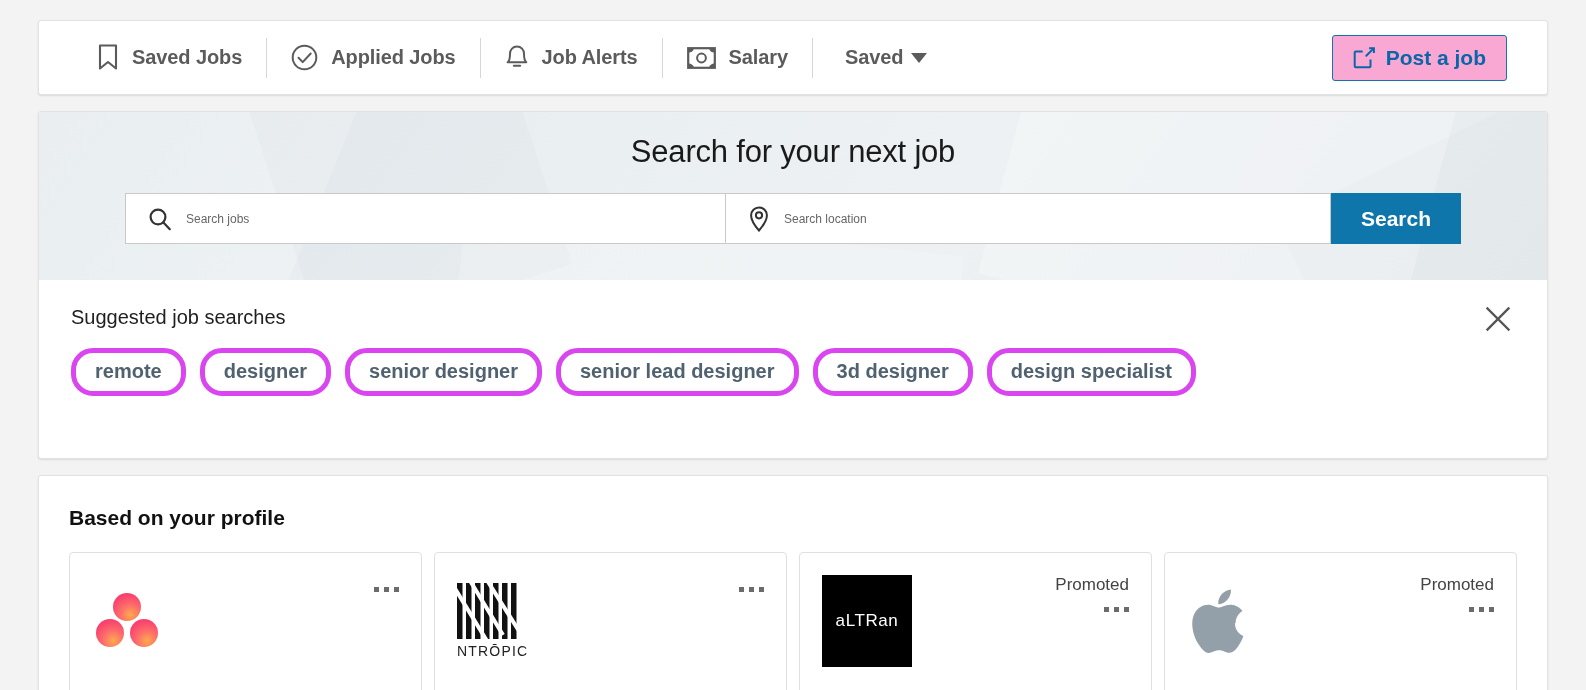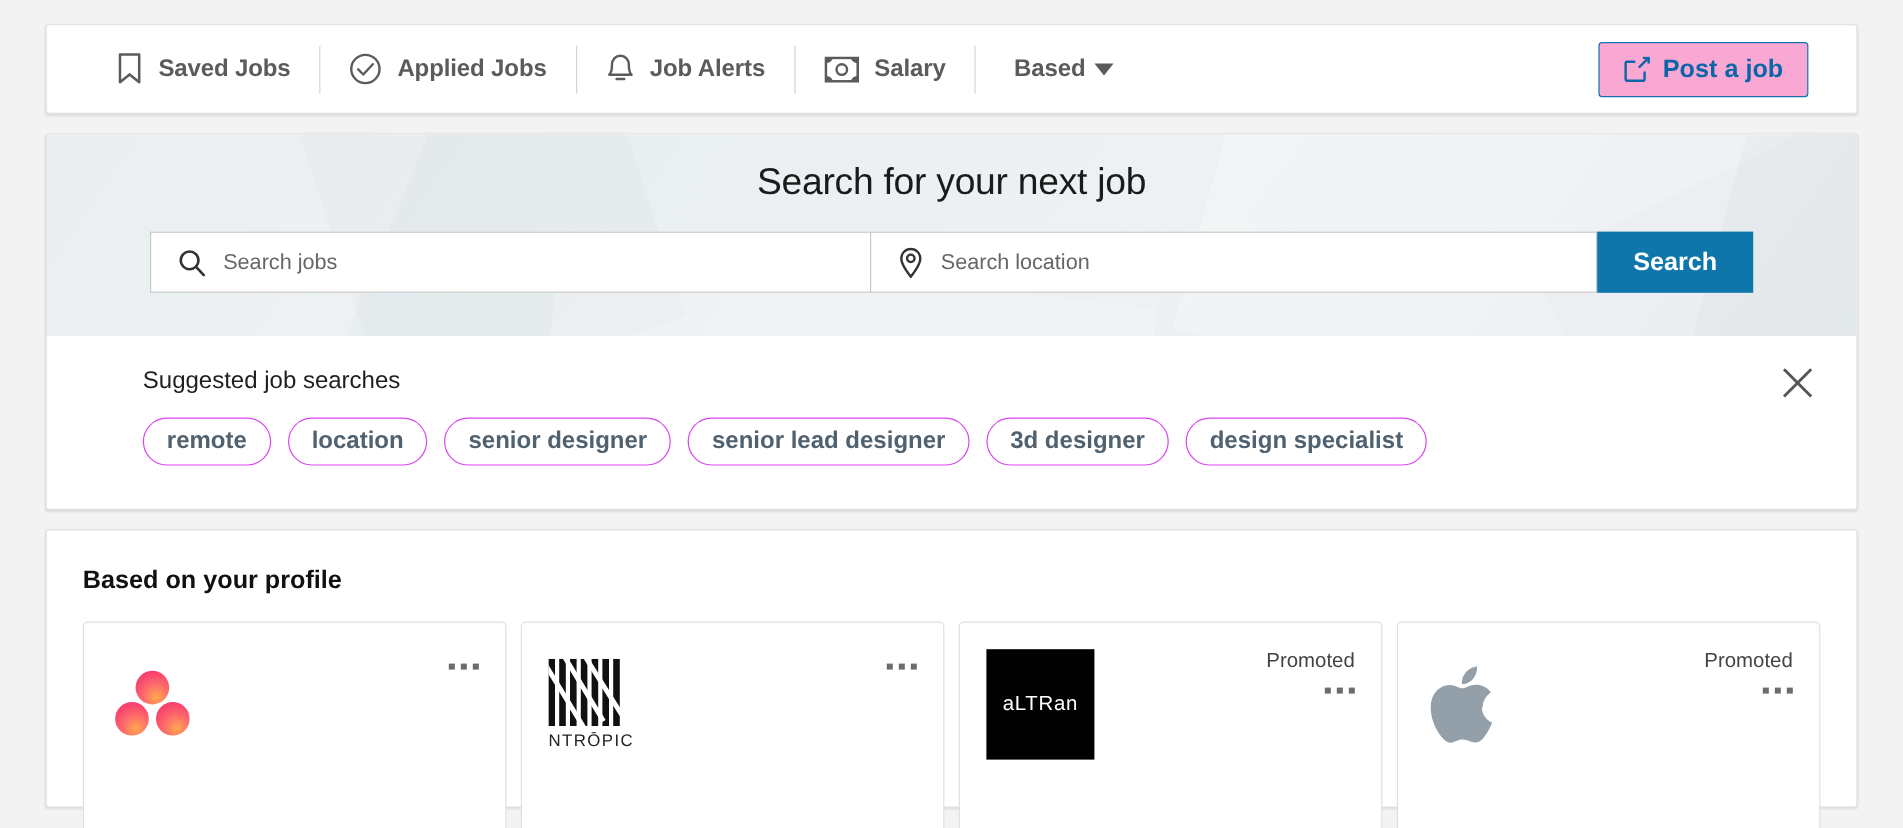--- a/index.html
+++ b/index.html
@@ -146,21 +146,21 @@
   .input-jobs { width: 600px; border-right: none; }
   .input-loc  { flex: 1; }
   .input-wrap .in-ico {
     margin: 0 14px 0 22px;
     display: flex;
     align-items: center;
   }
   .input-wrap input {
     border: none;
     outline: none;
-    font-size: 18px;
+    font-size: 12px;
     color: #333;
     font-family: "Liberation Sans", sans-serif;
     width: 100%;
     background: transparent;
     padding: 0;
   }
   .input-wrap input::placeholder { color: #666; opacity: 1; }
   .search-btn {
     background: #0e76ab;
     color: #fff;
@@ -168,32 +168,31 @@
     font-size: 21px;
     font-weight: bold;
     font-family: "Liberation Sans", sans-serif;
     padding: 0 30px;
     cursor: pointer;
     height: 51px;
   }
 
   
   .suggest {
-    padding: 26px 32px 36px 32px;
-    position: relative;
-    margin-left: 48px;
+    padding: 26px 32px 62px 32px;
+    position: relative;
   }
   .suggest-title {
     font-size: 20px;
     color: #1f1f1f;
     margin-bottom: 19px;
   }
   .chips { display: flex; flex-wrap: wrap; gap: 0; }
   .chip {
-    border: 1px solid #d946ef;
+    border: 5px solid #d946ef;
     border-radius: 22px;
     color: #50616f;
     font-size: 20px;
     font-weight: bold;
     padding: 7px 19px 8px 19px;
     margin-right: 14px;
     background: #fff;
     cursor: pointer;
     white-space: nowrap;
   }
@@ -354,21 +353,21 @@
             <path d="M1.2 20.8h5.6c0-2.6-2.6-4.4-5.6-4.4z" fill="#5b5b5b"></path>
             <path d="M27.8 20.8h-5.6c0-2.6 2.6-4.4 5.6-4.4z" fill="#5b5b5b"></path>
           </svg>
         </span>
         <span>Salary</span>
       </div>
 
       <div class="nav-sep"></div>
 
       <div class="nav-item more">
-        <span>Based</span>
+        <span>Saved</span>
         <span class="caret-down"></span>
       </div>
     </div>
 
     <div class="post-btn">
       <span class="pen-ico">
         <svg width="22" height="22" viewBox="0 0 22 22">
           <path d="M17.5 12.5v6.8a1 1 0 0 1-1 1H2.7a1 1 0 0 1-1-1V5.5a1 1 0 0 1 1-1h7" fill="none" stroke="#0a66a8" stroke-width="2"></path>
           <path d="M13.3 8.8L20.4 1.6" stroke="#0a66a8" stroke-width="2" stroke-linecap="round"></path>
           <path d="M16.1 1.2h4.8v4.8" fill="none" stroke="#0a66a8" stroke-width="2"></path>
@@ -412,21 +411,21 @@
 
         <button class="search-btn">Search</button>
       </div>
     </div>
 
     <div class="suggest">
       <div class="suggest-title">Suggested job searches</div>
 
       <div class="chips">
         <div class="chip">remote</div>
-        <div class="chip">location</div>
+        <div class="chip">designer</div>
         <div class="chip">senior designer</div>
         <div class="chip">senior lead designer</div>
         <div class="chip">3d designer</div>
         <div class="chip">design specialist</div>
       </div>
 
       <div class="close-x">
         <svg width="26" height="26" viewBox="0 0 26 26">
             <path d="M2.5 2.5l21 21M23.5 2.5l-21 21" stroke="#555" stroke-width="2.4" stroke-linecap="square"></path>
           </svg>

